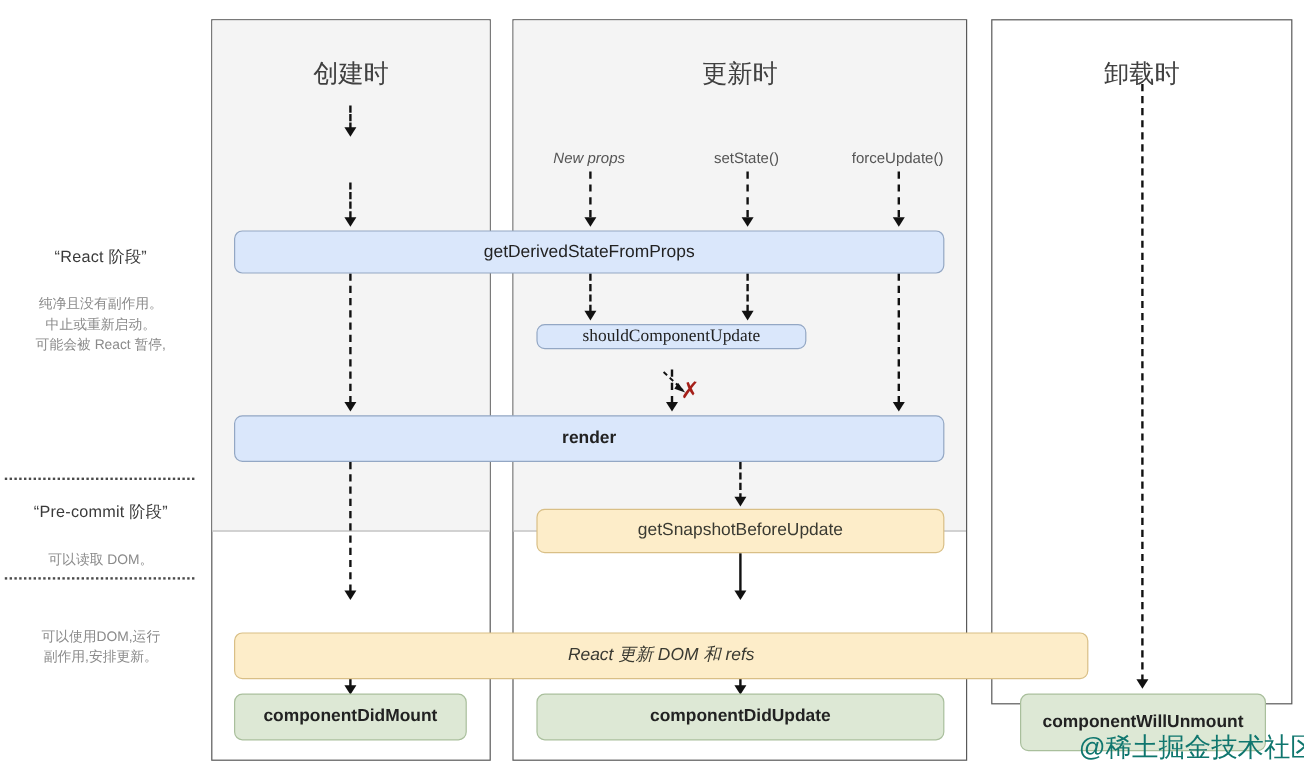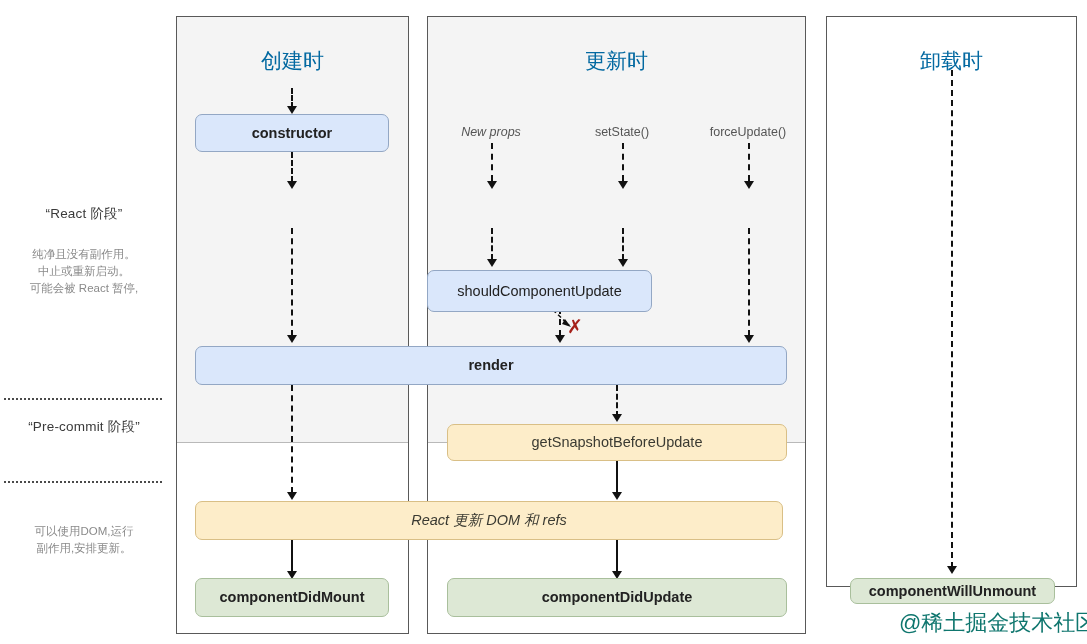--- a/index.html
+++ b/index.html
@@ -35,21 +35,21 @@
     box-sizing:border-box;
   }
   .panel .tophalf{
     position:absolute;left:0;top:0;width:100%;
     background:#f4f4f4;
     border-bottom:1px solid #b9b9b9;
     box-sizing:border-box;
   }
   .panel-title{
     position:absolute;left:0;width:100%;text-align:center;
-    font-size:21px;color:#0369a1;
+    font-size:21px;color:#404040;
     font-family:"Liberation Sans","DejaVu Sans",sans-serif;
   }
 
   
   .node{
     position:absolute;box-sizing:border-box;
     border-radius:7px;
     display:flex;align-items:center;justify-content:center;
     font-size:14.5px;
     text-align:center;
@@ -101,20 +101,23 @@
       <div>纯净且没有副作用。</div>
       <div>中止或重新启动。</div>
       <div>可能会被 React 暂停,</div>
     </div>
   </div>
 
   <div class="dotsep" style="top:398px;"></div>
 
   <div class="legend" style="top:418px;">
     <div class="ltitle">“Pre-commit 阶段”</div>
+    <div class="lbody">
+      <div>可以读取 DOM。</div>
+    </div>
   </div>
 
   <div class="dotsep" style="top:481px;"></div>
 
   <div class="legend" style="top:500px;">
     <div class="lbody">
       <div>可以使用DOM,运行</div>
       <div>副作用,安排更新。</div>
     </div>
   </div>
@@ -183,32 +186,32 @@
   <div class="vline" style="left:616px;top:540px;height:32px;"></div>
   <div class="arrowhead" style="left:612px;top:571px;"></div>
 
   <div class="vline dashed" style="left:951px;top:70px;height:498px;"></div>
   <div class="arrowhead" style="left:947px;top:566px;"></div>
 
   <div class="srclabel italic" style="left:431px;top:125px;width:120px;">New props</div>
   <div class="srclabel" style="left:562px;top:125px;width:120px;">setState()</div>
   <div class="srclabel" style="left:688px;top:125px;width:120px;">forceUpdate()</div>
 
-  <div class="node blue bold" style="left:195px;top:114px;width:194px;height:38px;">constructor</div>
-
-
-  <div class="node blue" style="left:427px;top:270px;width:225px;height:42px;">shouldComponentUpdate</div>
+
+  <div class="node blue" style="left:195px;top:192px;width:592px;height:36px;">getDerivedStateFromProps</div>
+
+  <div class="node blue" style="left:447px;top:270px;width:225px;height:21px;font-family:Liberation Serif, serif;">shouldComponentUpdate</div>
 
   <div class="node yellow" style="left:447px;top:424px;width:340px;height:37px;">getSnapshotBeforeUpdate</div>
 
   <div class="node blue bold" style="left:195px;top:346px;width:592px;height:39px;">render</div>
 
-  <div class="node yellow italic" style="left:195px;top:501px;width:588px;height:39px;">React 更新 DOM 和 refs</div>
+  <div class="node yellow italic" style="left:195px;top:527px;width:712px;height:39px;">React 更新 DOM 和 refs</div>
 
   <div class="node green bold" style="left:195px;top:578px;width:194px;height:39px;">componentDidMount</div>
 
   <div class="node green bold" style="left:447px;top:578px;width:340px;height:39px;">componentDidUpdate</div>
 
-  <div class="node green bold" style="left:850px;top:578px;width:205px;height:26px;">componentWillUnmount</div>
+  <div class="node green bold" style="left:850px;top:578px;width:205px;height:48px;">componentWillUnmount</div>
 
   <div class="watermark" style="left:899px;top:608px;">@稀土掘金技术社区</div>
 
 </div>
 
 </body></html>

